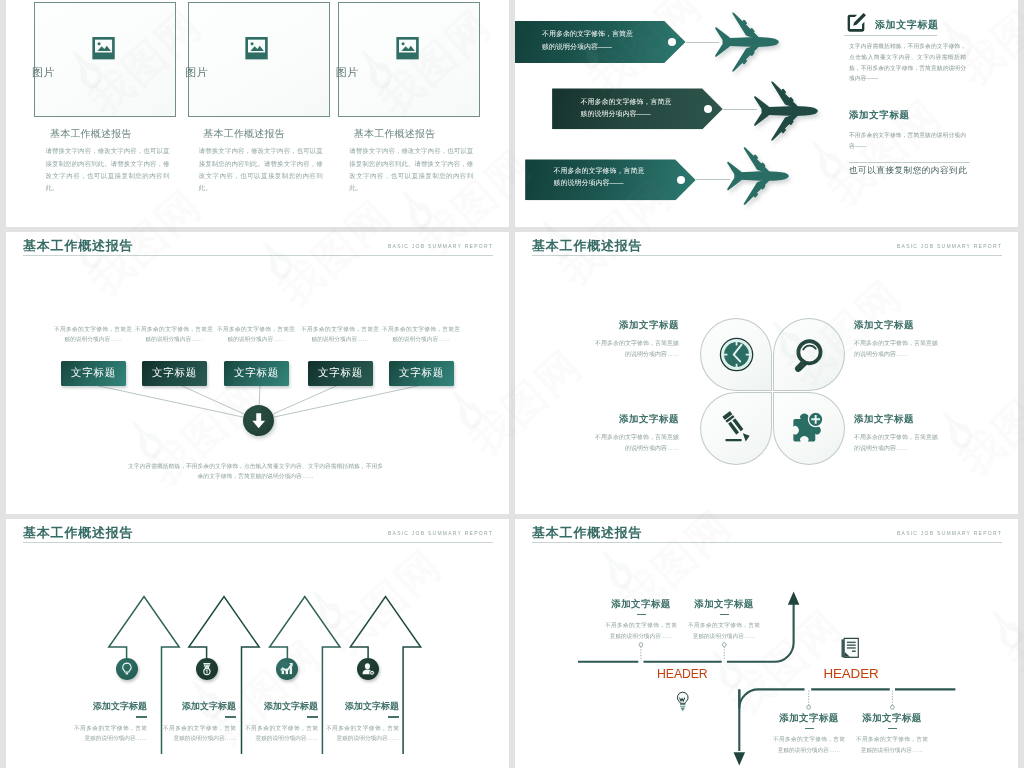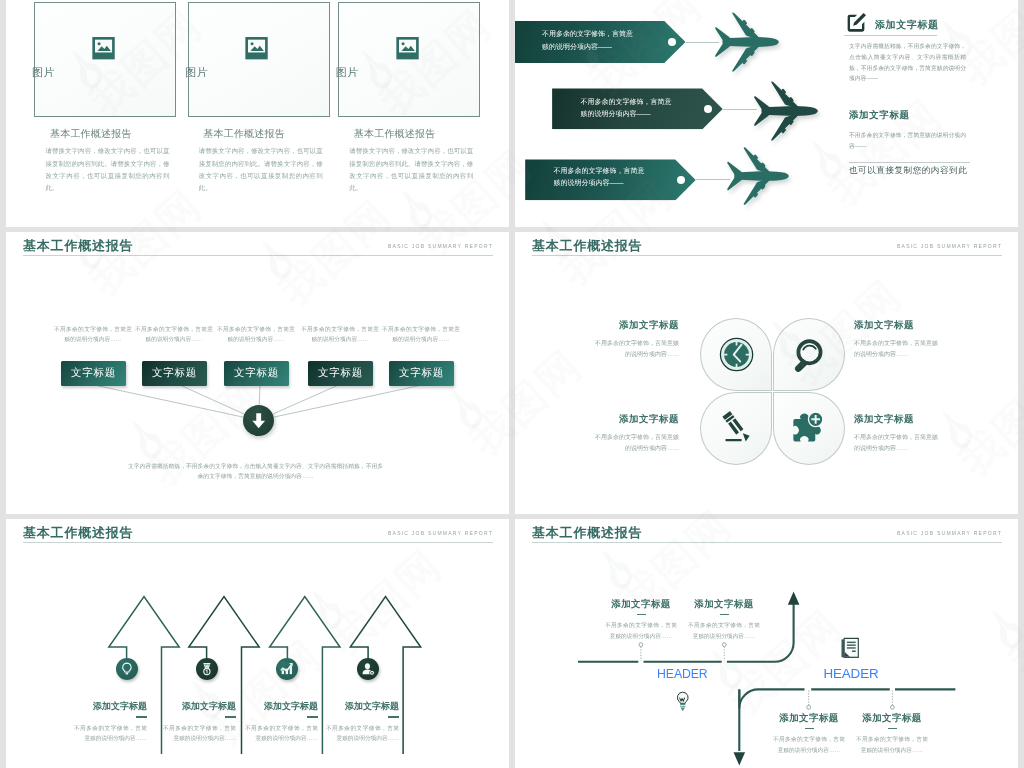--- a/index.html
+++ b/index.html
@@ -110,21 +110,21 @@
   .n2{left:189.5px;top:139px;background:radial-gradient(circle at 35% 30%,#23453a,#17302a);}
   .n3{left:270.3px;top:139px;background:radial-gradient(circle at 35% 30%,#2f7168,#22584f);}
   .n4{left:351px;top:139px;background:radial-gradient(circle at 35% 30%,#23453a,#17302a);}
   .s5t{position:absolute;top:181px;width:73px;text-align:right;}
   .s5t .s5h{font-size:9px;font-weight:bold;color:#3f7069;letter-spacing:0px;}
   .s5t .s5u{margin:3px 0 0 auto;width:11px;height:1.5px;background:#43726b;}
   .s5t .s5b{margin-top:5px;font-size:5.7px;line-height:10.8px;color:#8b9f9c;text-align:justify;text-align-last:right;}
 
   
   .s6flow{position:absolute;left:0;top:0;width:503px;height:249px;}
-  .s6hdr{position:absolute;font-size:12px;color:#3b82f6;letter-spacing:-0.1px;}
+  .s6hdr{position:absolute;font-size:12px;color:#c2410c;letter-spacing:-0.1px;}
   .s6bulb{position:absolute;left:160px;top:172px;width:15.5px;height:21.9px;}
   .s6doc{position:absolute;left:326px;top:118px;width:18.2px;height:21.4px;}
   .s6t{position:absolute;width:72px;text-align:center;}
   .s6t .s6h{font-size:9.5px;font-weight:bold;color:#3f7069;letter-spacing:.4px;}
   .s6t .s6u{margin:3px auto 0;width:9px;height:1.3px;background:#4b7a73;}
   .s6t .s6b{margin-top:5px;font-size:5.7px;line-height:10.5px;color:#8b9f9c;text-align:justify;text-align-last:center;}
 
   
   .wmlayer{position:absolute;left:0;top:0;width:1024px;height:768px;overflow:hidden;
            pointer-events:none;z-index:5;}

